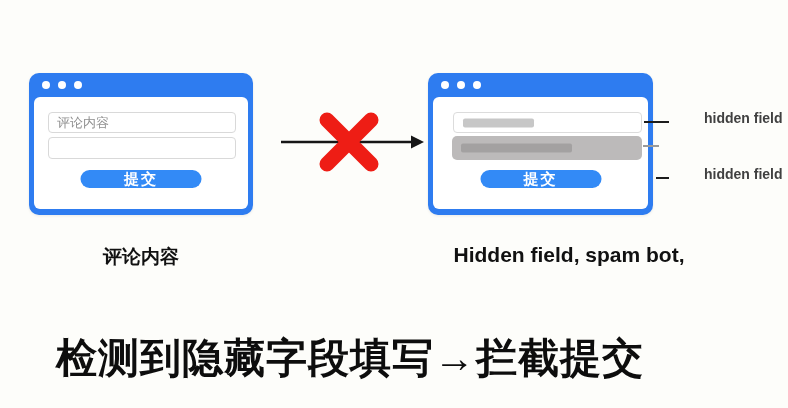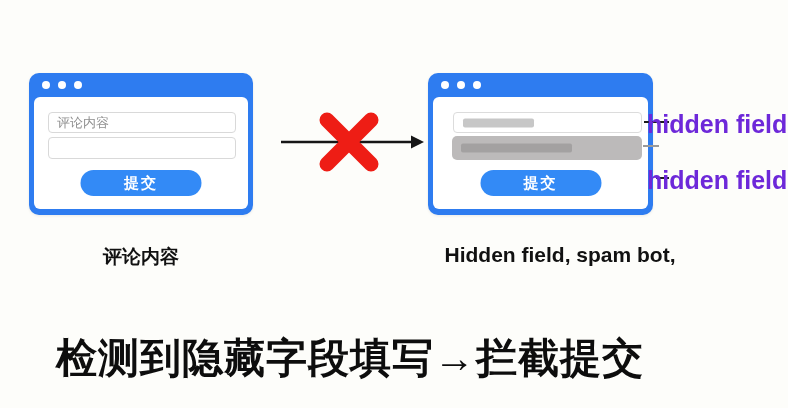--- a/index.html
+++ b/index.html
@@ -35,21 +35,21 @@
     border: 1px solid #d9d9d9; border-radius: 4px;
     background: #ffffff; font-size: 13px; color: #444;
     padding: 0 8px; outline: none;
     font-family: "Liberation Sans", "DejaVu Sans", sans-serif;
   }
   .text-input::placeholder { color: #8f8f8f; opacity: 1; }
   .input-1 { top: 15px; height: 21px; }
   .input-2 { top: 40px; height: 22px; }
   .submit-btn {
     position: absolute; top: 73px; left: 50%; transform: translateX(-50%);
-    width: 121px; height: 26px; border: none; border-radius: 13px;
+    width: 121px; height: 18px; border: none; border-radius: 13px;
     background: #338af6; color: #ffffff; font-size: 15px; font-weight: 700;
     letter-spacing: 2px; cursor: pointer;
     font-family: "Liberation Sans", "DejaVu Sans", sans-serif;
   }
   
   .hfield-1 {
     position: absolute; left: 20px; top: 15px; width: 189px; height: 21px;
     border: 1px solid #dcdcdc; border-radius: 4px; background: #ffffff;
   }
   .hfield-1 .redact { background: #c7c7c7; width: 71px; }
@@ -57,32 +57,32 @@
     position: absolute; left: 19px; top: 39px; width: 190px; height: 24px;
     border-radius: 5px; background: #bcbaba;
   }
   .hfield-2 .redact { background: #a3a1a1; width: 111px; }
   .redact {
     position: absolute; left: 9px; top: 50%; transform: translateY(-50%);
     height: 9px; border-radius: 2px;
   }
   
   .hidden-label {
-    position: absolute; left: 647px;
-    font-size: 25px; font-weight: 600; color: #6d28d9; white-space: nowrap;
+    position: absolute; left: 704px;
+    font-size: 14px; font-weight: 600; color: #404040; white-space: nowrap;
   }
   .hidden-label-1 { top: 110px; }
   .hidden-label-2 { top: 166px; }
   
   .caption-left {
     position: absolute; left: 29px; top: 244px; width: 224px;
     text-align: center; font-size: 19px; font-weight: 700; color: #111111;
   }
   .caption-right {
-    position: absolute; left: 430px; top: 241px; width: 260px;
+    position: absolute; left: 439px; top: 241px; width: 260px;
     text-align: center; font-size: 21px; font-weight: 700;
     line-height: 28px; color: #111111;
   }
   
   .headline {
     position: absolute; left: 56px; top: 331px;
     font-size: 41px; font-weight: 700; color: #0d0d0d;
     letter-spacing: 1px; white-space: nowrap;
   }
   

